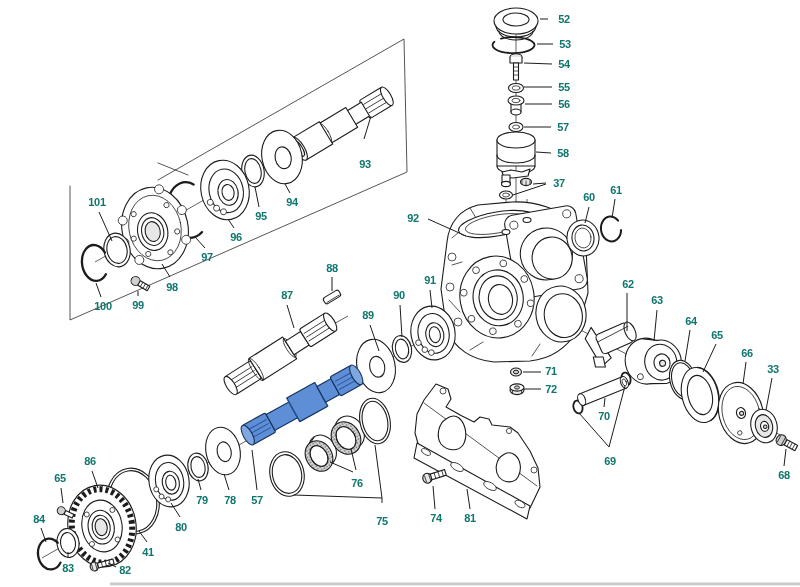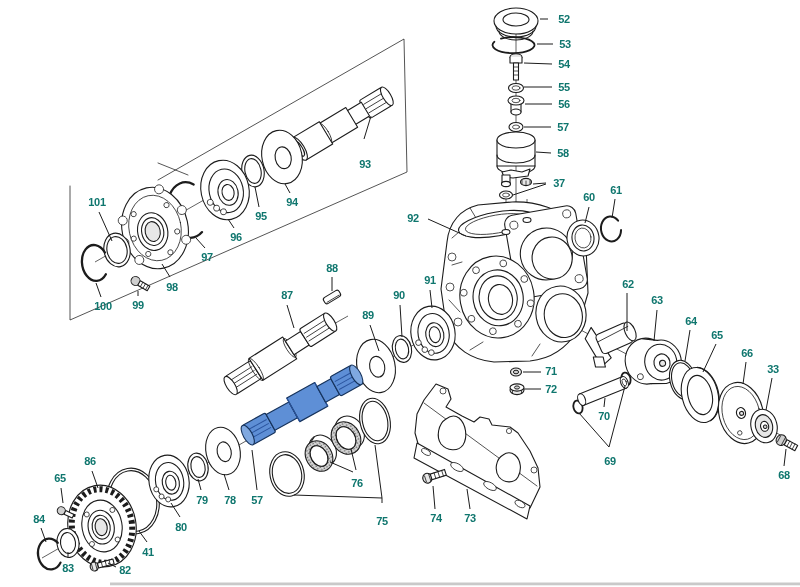--- a/index.html
+++ b/index.html
@@ -493,21 +493,21 @@
 <div class="plabel" style="left:657px;top:300px">63</div>
 <div class="plabel" style="left:691px;top:321px">64</div>
 <div class="plabel" style="left:717px;top:335px">65</div>
 <div class="plabel" style="left:747px;top:353px">66</div>
 <div class="plabel" style="left:773px;top:369px">33</div>
 <div class="plabel" style="left:784px;top:475px">68</div>
 <div class="plabel" style="left:610px;top:461px">69</div>
 <div class="plabel" style="left:604px;top:416px">70</div>
 <div class="plabel" style="left:551px;top:371px">71</div>
 <div class="plabel" style="left:551px;top:389px">72</div>
-<div class="plabel" style="left:470px;top:518px">73</div>
+<div class="plabel" style="left:470px;top:518px">81</div>
 <div class="plabel" style="left:436px;top:518px">74</div>
 <div class="plabel" style="left:382px;top:521px">75</div>
 <div class="plabel" style="left:357px;top:483px">76</div>
 <div class="plabel" style="left:257px;top:500px">57</div>
 <div class="plabel" style="left:230px;top:500px">78</div>
 <div class="plabel" style="left:202px;top:500px">79</div>
 <div class="plabel" style="left:181px;top:527px">80</div>
 <div class="plabel" style="left:148px;top:552px">41</div>
 <div class="plabel" style="left:125px;top:570px">82</div>
 <div class="plabel" style="left:68px;top:568px">83</div>

